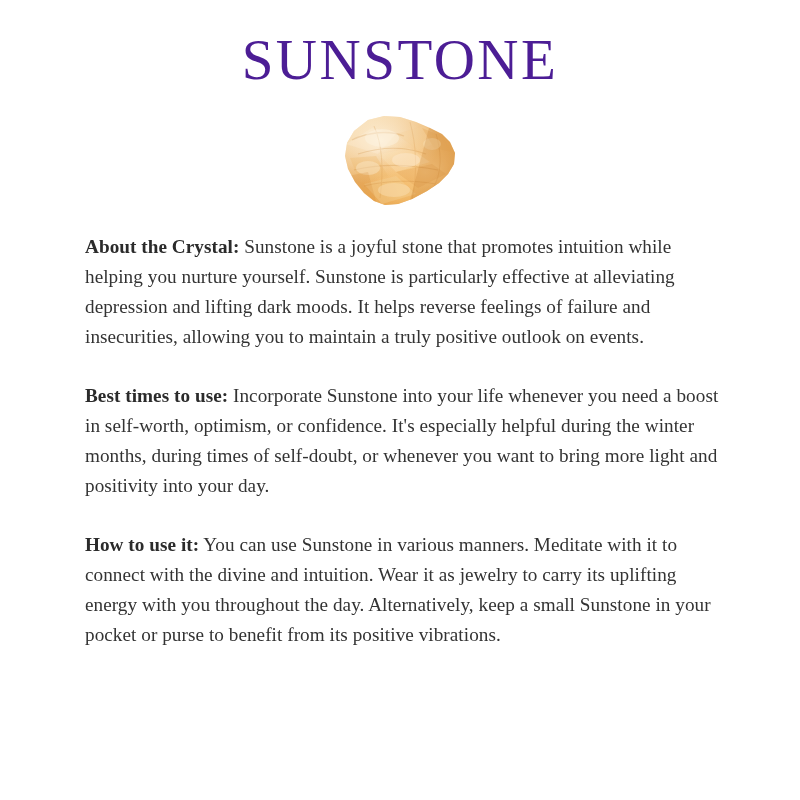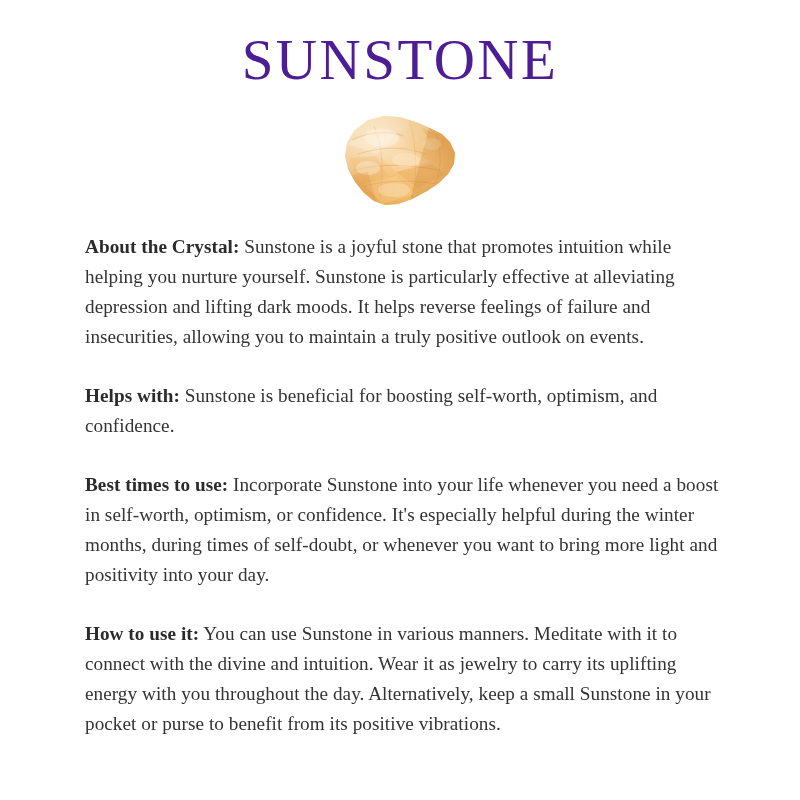--- a/index.html
+++ b/index.html
@@ -161,23 +161,20 @@
         </g>
       </g>
     </svg>
   </div>
 
   <div class="content">
     <p class="para">
       <span class="lead">About the Crystal:</span><span class="body-text"> Sunstone is a joyful stone that promotes intuition while helping you nurture yourself. Sunstone is particularly effective at alleviating depression and lifting dark moods. It helps reverse feelings of failure and insecurities, allowing you to maintain a truly positive outlook on events.</span>
     </p>
     <p class="para">
-      <span class="lead">Helps with:</span><span class="body-text"> Sunstone is beneficial for boosting self-worth, optimism, and confidence.</span>
-    </p>
-    <p class="para">
       <span class="lead">Best times to use:</span><span class="body-text"> Incorporate Sunstone into your life whenever you need a boost in self-worth, optimism, or confidence. It's especially helpful during the winter months, during times of self-doubt, or whenever you want to bring more light and positivity into your day.</span>
     </p>
     <p class="para">
       <span class="lead">How to use it:</span><span class="body-text"> You can use Sunstone in various manners. Meditate with it to connect with the divine and intuition. Wear it as jewelry to carry its uplifting energy with you throughout the day. Alternatively, keep a small Sunstone in your pocket or purse to benefit from its positive vibrations.</span>
     </p>
   </div>
 
 </div>
 
 </body></html>

